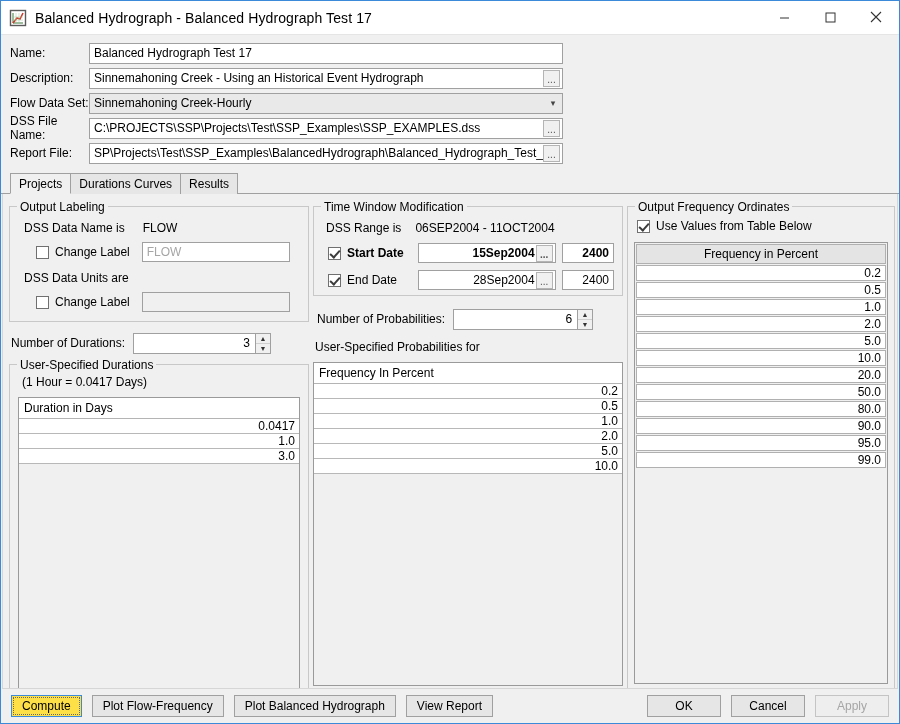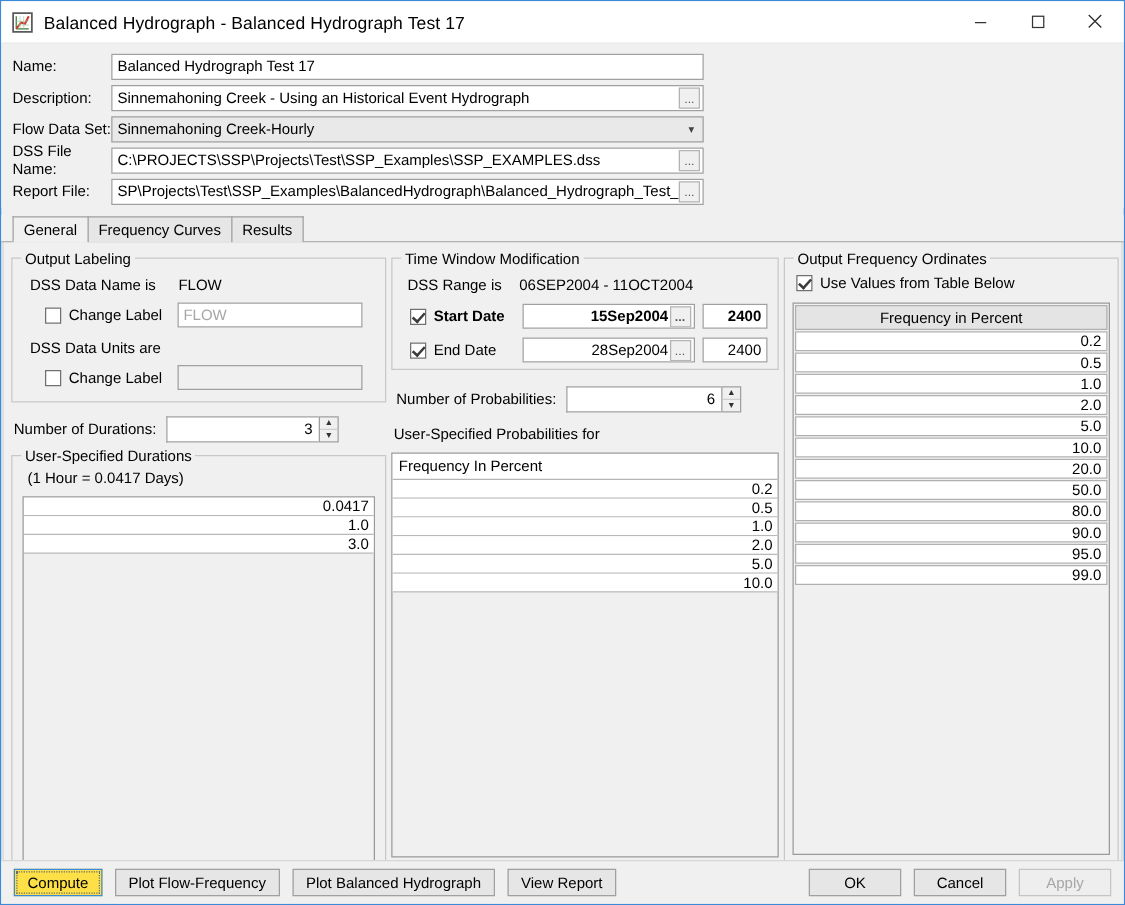--- a/index.html
+++ b/index.html
@@ -356,24 +356,24 @@
       <div class="flabel">Report File:</div>
       <div class="fctl">
         <div class="fval">SP\Projects\Test\SSP_Examples\BalancedHydrograph\Balanced_Hydrograph_Test_17\Balance</div>
         <div class="ell-btn">...</div>
       </div>
     </div>
   </div>
 
   <div id="tabs">
     <div class="tab active">
-      <span>General</span>
+      <span>Projects</span>
     </div>
     <div class="tab">
-      <span>Frequency Curves</span>
+      <span>Durations Curves</span>
     </div>
     <div class="tab">
       <span>Results</span>
     </div>
   </div>
 
   <div id="content">
 
     <div class="col" id="col-left">
 
@@ -410,20 +410,21 @@
             <div>▲</div>
             <div>▼</div>
           </span>
         </span>
       </div>
 
       <div class="group" style="height:349px;margin-top:10px;">
         <div class="legend">User-Specified Durations</div>
         <div class="lbl" style="padding-left:4px;margin-bottom:8px;">(1 Hour = 0.0417 Days)</div>
         <div class="tablebox" style="height:296px;">
+          <div class="thead-plain">Duration in Days</div>
           <div class="trow">0.0417</div>
           <div class="trow">1.0</div>
           <div class="trow">3.0</div>
         </div>
       </div>
     </div>
 
     <div class="col" id="col-mid">
 
       <div class="group" style="height:90px;">

